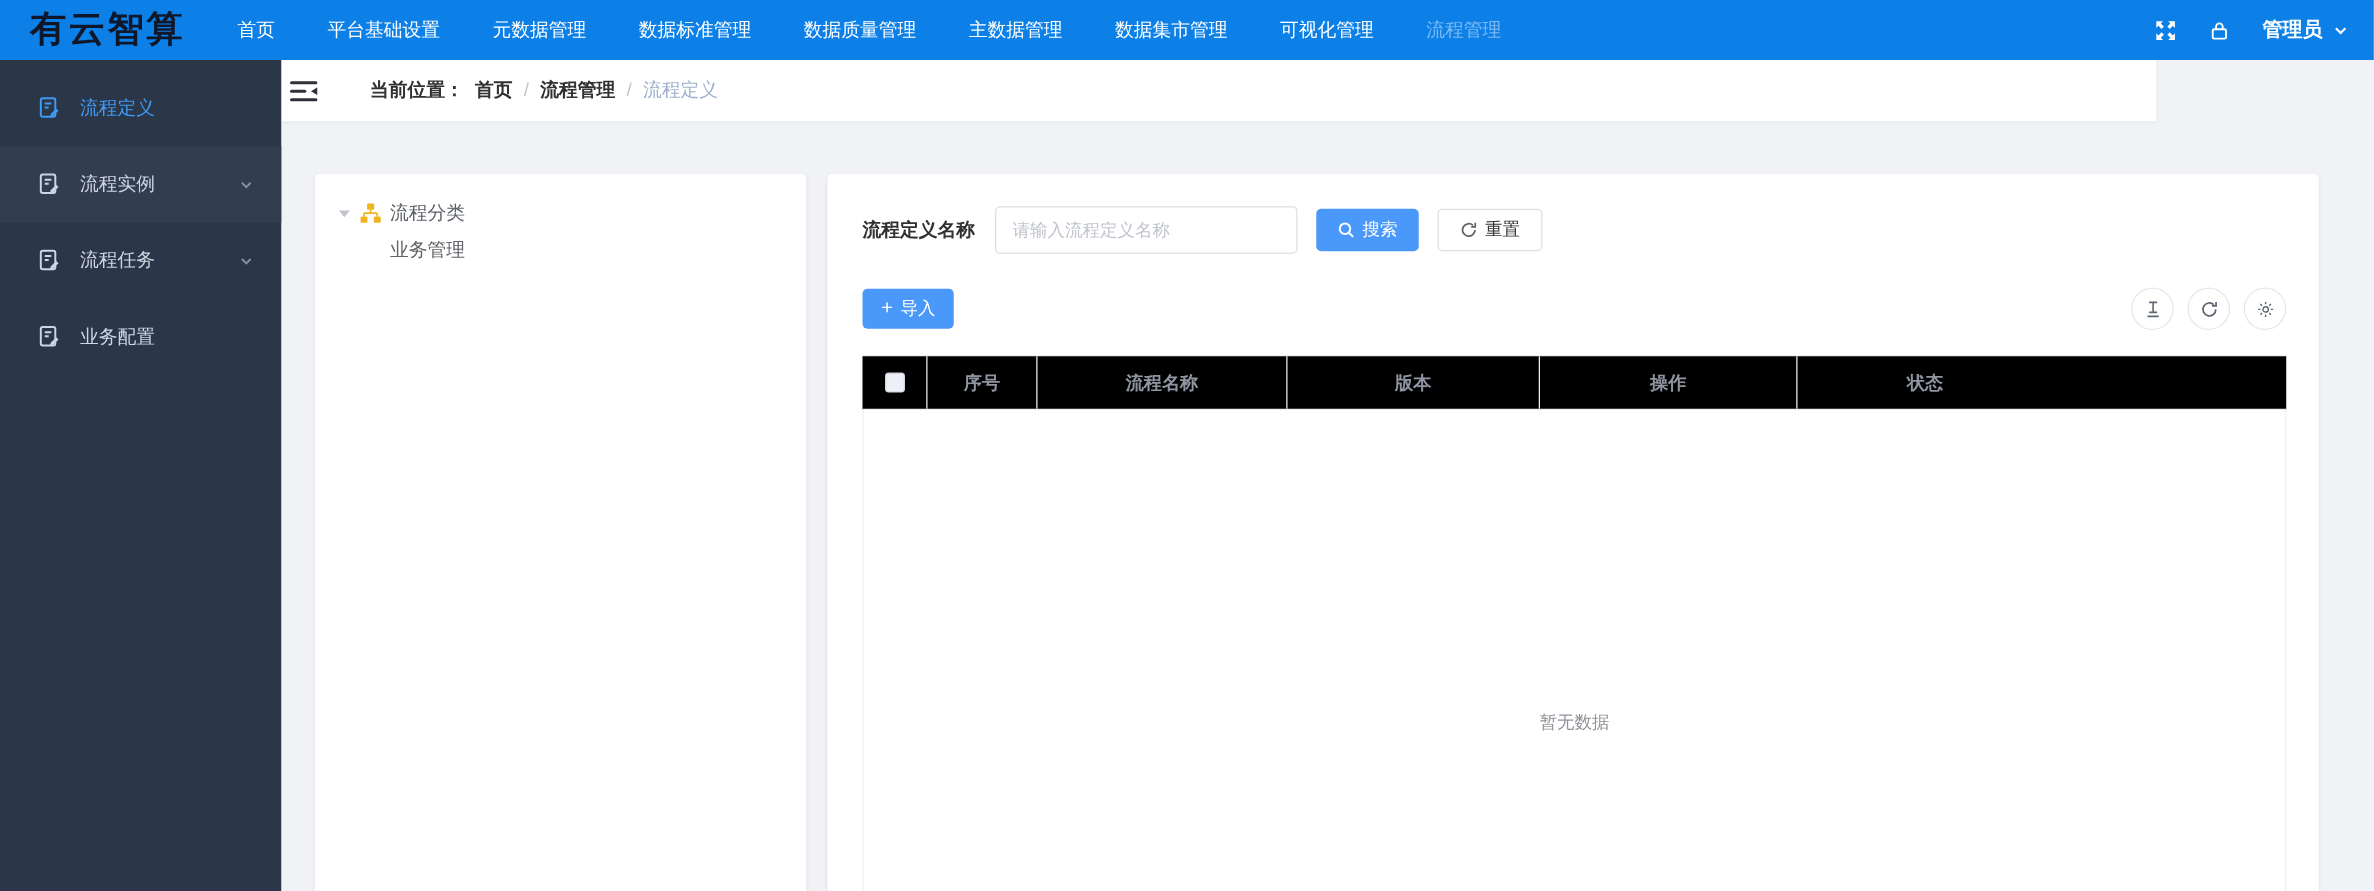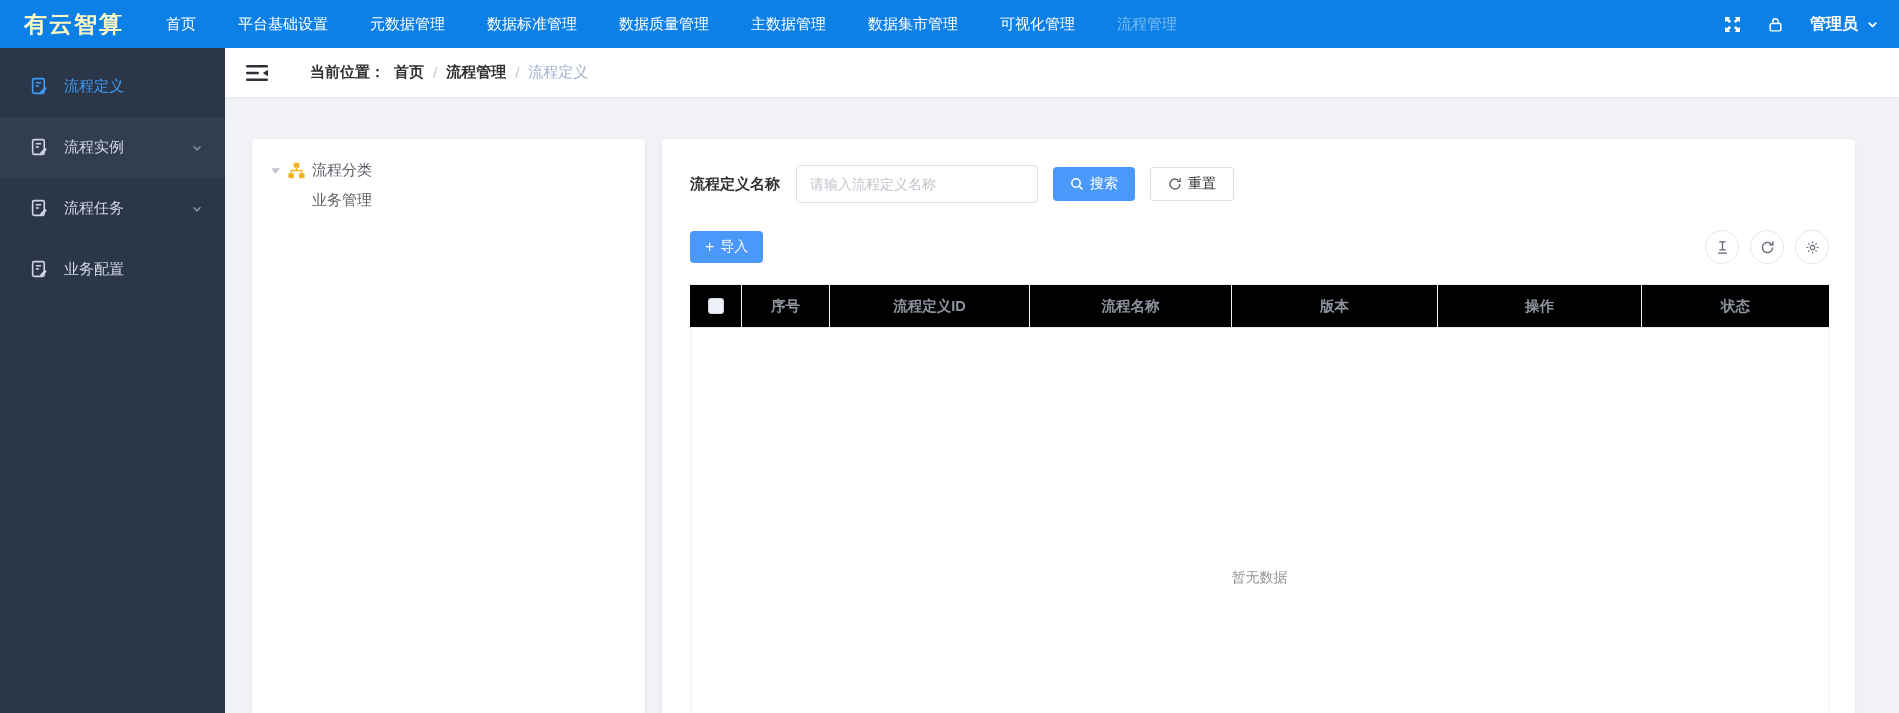--- a/index.html
+++ b/index.html
@@ -2,21 +2,21 @@
 <html><head>
 <meta charset="utf-8">
 <style>
   * { margin:0; padding:0; box-sizing:border-box; }
   html,body { width:1899px; height:713px; overflow:hidden; background:#f0f2f5;
     font-family:"Liberation Sans","DejaVu Sans",sans-serif; }
 
   
   .topbar { position:absolute; left:0; top:0; width:1899px; height:48px;
     background:#0d80e8; display:flex; align-items:center; z-index:30; }
-  .logo { color:#fef9c3; font-size:23px; font-weight:800; letter-spacing:2px;
+  .logo { color:#0f172a; font-size:29px; font-weight:800; letter-spacing:2px;
     margin:0 42px 0 24px; white-space:nowrap; }
   .topnav { display:flex; align-items:center; gap:42px; }
   .topnav .nav-item { color:#fff; font-size:15px; cursor:pointer; white-space:nowrap; }
   .topnav .nav-item.active { color:rgba(255,255,255,0.45); }
   .topbar-right { margin-left:auto; display:flex; align-items:center; gap:26px;
     padding-right:20px; color:#fff; }
   .topbar-right .tb-icon { width:17px; height:17px; display:flex; cursor:pointer; }
   .user-wrap { display:flex; align-items:center; gap:8px; cursor:pointer; }
   .user-name { font-size:16px; font-weight:600; }
 
@@ -25,22 +25,22 @@
     background:#2b3648; padding-top:8px; z-index:20; }
   .side-item { height:61px; display:flex; align-items:center; padding:0 22px 0 30px;
     color:#cfd6e2; cursor:pointer; font-size:15px; }
   .side-item .s-icon { width:19px; height:19px; flex:0 0 auto; display:flex; }
   .side-item .s-label { margin-left:15px; }
   .side-item .s-arrow { margin-left:auto; color:#8791a3; display:flex; }
   .side-item.active { color:#3f9bf5; }
   .side-item.hovered { background:#323d50; }
 
   
-  .crumbbar { position:absolute; left:225px; top:48px; width:1674px; height:49px;
-    background:#fff; display:flex; align-items:center; padding-left:21px;
+  .crumbbar { position:absolute; left:225px; top:48px; width:1500px; height:49px;
+    background:#fff; display:flex; align-items:center; padding-left:7px;
     box-shadow:0 1px 3px rgba(0,0,0,0.05); z-index:10; }
   .fold-btn { width:22px; height:18px; display:flex; color:#2e3138; cursor:pointer; }
   .crumbs { margin-left:42px; font-size:15px; display:flex; align-items:center; gap:9px; }
   .crumb-prefix { color:#303133; font-weight:700; }
   .crumb-link { color:#303133; font-weight:700; cursor:pointer; }
   .crumb-sep { color:#c0c4cc; font-weight:400; }
   .crumb-current { color:#9eb0ce; font-weight:400; }
 
   
   .content { position:absolute; left:225px; top:97px; width:1674px; height:616px;
@@ -280,21 +280,20 @@
         </span>
       </div>
     </div>
 
     <div class="table">
       <div class="thead">
         <div class="th">
           <span class="checkbox"></span>
         </div>
         <div class="th">序号</div>
-        <div class="th">流程定义ID</div>
         <div class="th">流程名称</div>
         <div class="th">版本</div>
         <div class="th">操作</div>
         <div class="th">状态</div>
       </div>
       <div class="tbody">
         <span class="empty-text">暂无数据</span>
       </div>
     </div>
 

